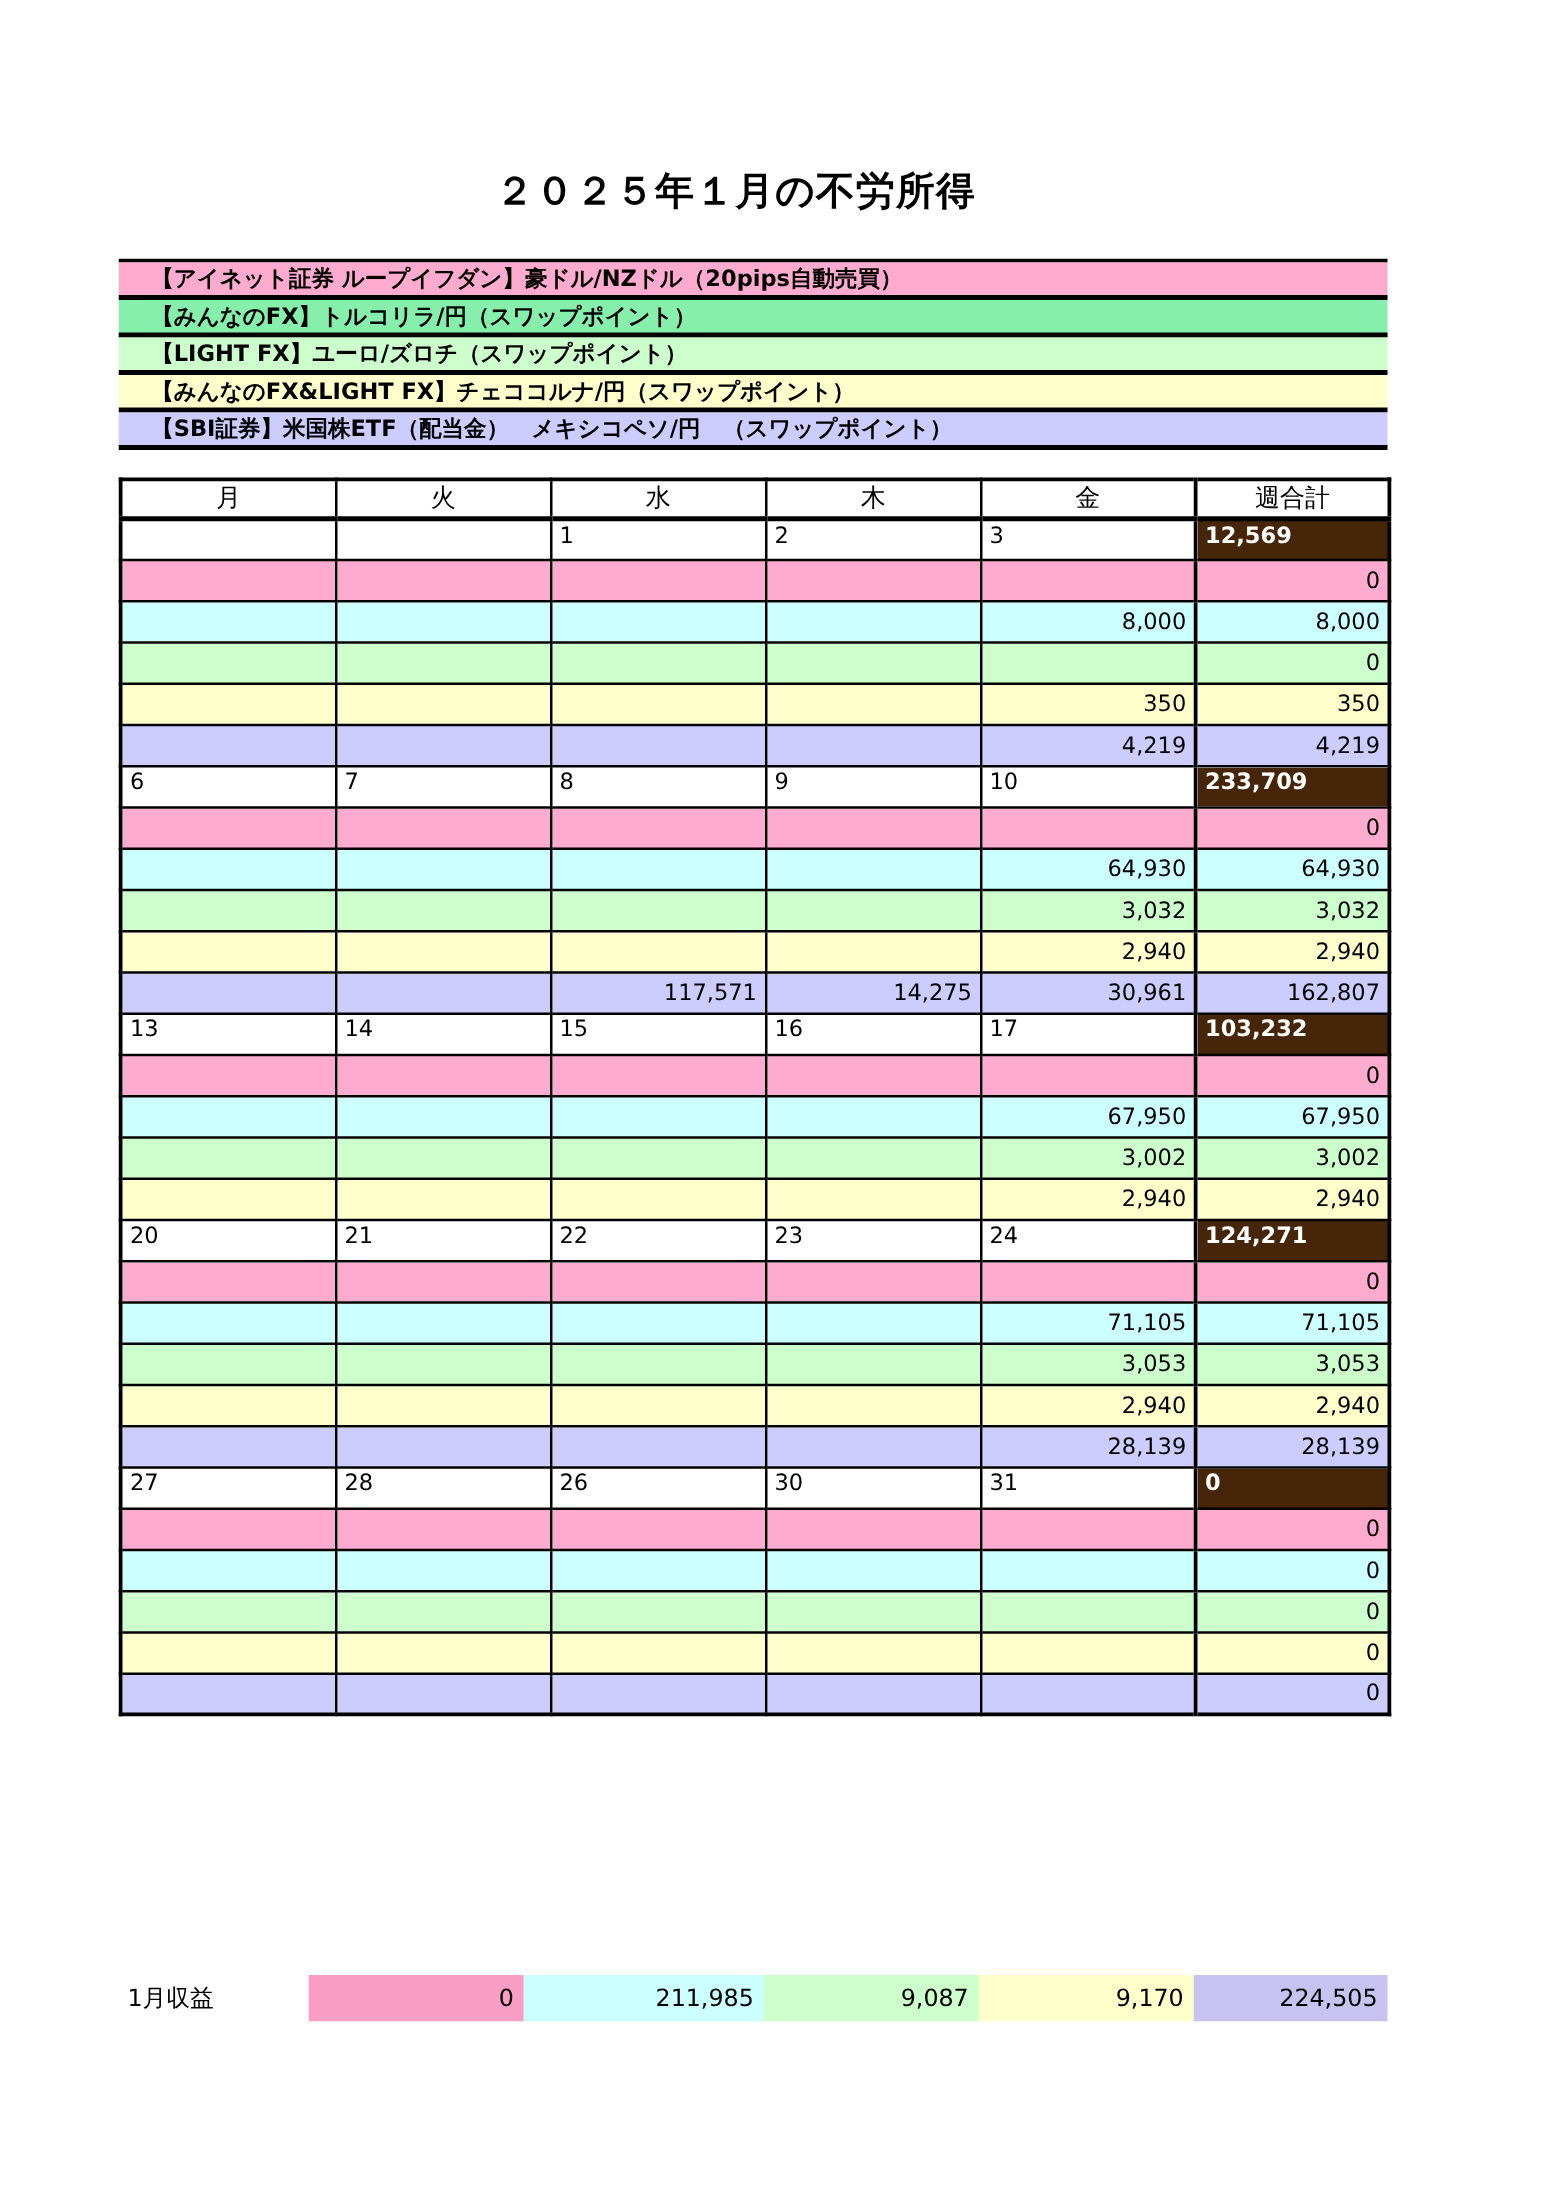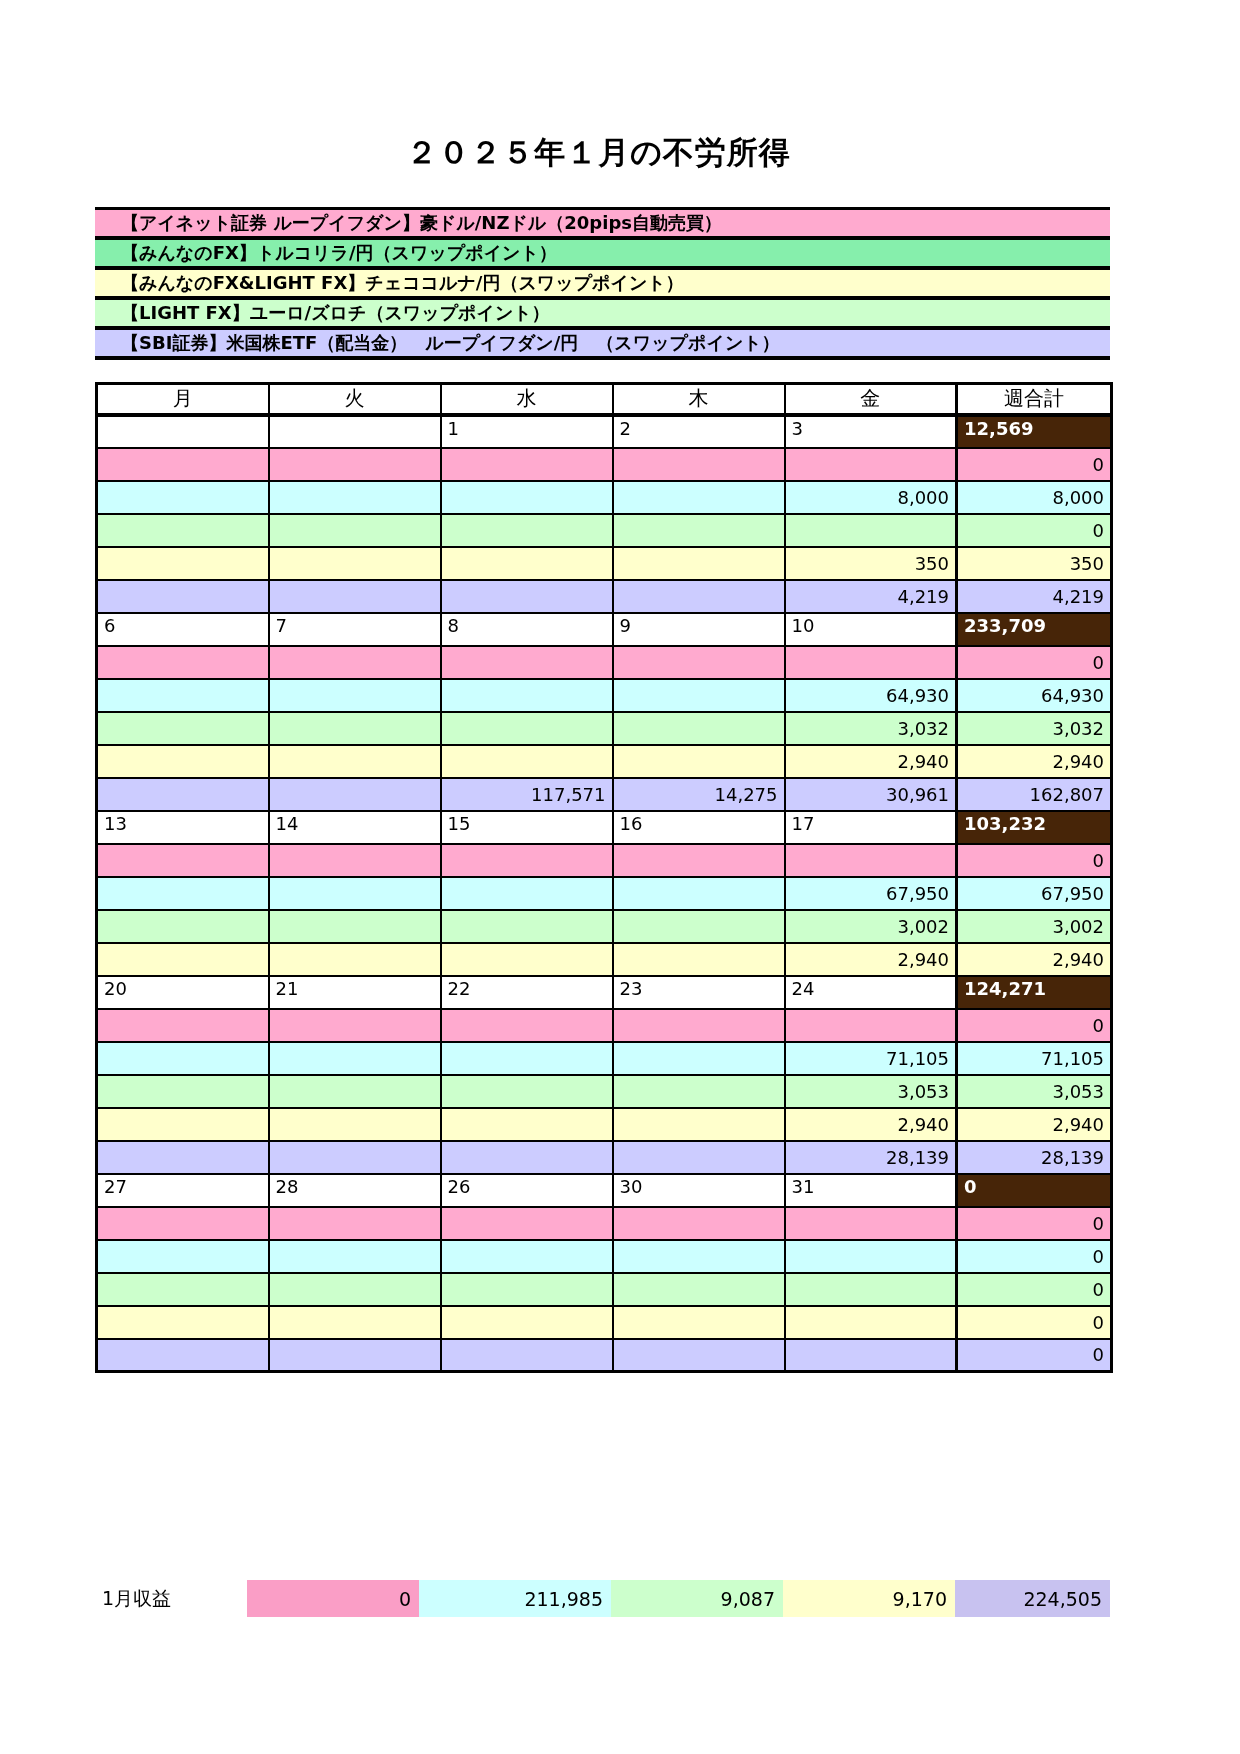--- a/index.html
+++ b/index.html
@@ -2,21 +2,21 @@
 <html><head>
 <meta charset="utf-8">
 <style>
   * { margin:0; padding:0; box-sizing:border-box; }
   html,body { background:#ffffff; }
   body {
     width:1240px; height:1754px; position:relative;
     font-family:"DejaVu Sans", sans-serif; color:#000;
   }
   .title {
-    position:absolute; top:132px; left:91px; width:1015px;
+    position:absolute; top:132px; left:81px; width:1015px;
     text-align:center; font-size:31px; font-weight:bold; letter-spacing:1px;
   }
   .legend {
     position:absolute; top:207px; left:95px; width:1015px;
     border-top:3px solid #000;
   }
   .legend-item {
     height:30px; border-bottom:4px solid #000;
     display:flex; align-items:center; padding-left:26px;
     font-size:18px; font-weight:bold; white-space:nowrap; overflow:hidden;
@@ -54,23 +54,23 @@
 </head>
 <body>
 
 <div>
 
   <h1 class="title">２０２５年１月の不労所得</h1>
 
   <div class="legend" id="legend">
       <div class="legend-item" style="background: rgb(255, 170, 207);">【アイネット証券 ループイフダン】豪ドル/NZドル（20pips自動売買）</div>
       <div class="legend-item" style="background: #86efac;">【みんなのFX】トルコリラ/円（スワップポイント）</div>
+      <div class="legend-item" style="background: rgb(204, 255, 204);">【LIGHT FX】ユーロ/ズロチ（スワップポイント）</div>
       <div class="legend-item" style="background: rgb(255, 255, 204);">【みんなのFX&amp;LIGHT FX】チェココルナ/円（スワップポイント）</div>
-      <div class="legend-item" style="background: rgb(204, 255, 204);">【LIGHT FX】ユーロ/ズロチ（スワップポイント）</div>
-      <div class="legend-item" style="background: rgb(204, 204, 255);">【SBI証券】米国株ETF（配当金）　ループイフダン/円　（スワップポイント）</div>
+      <div class="legend-item" style="background: rgb(204, 204, 255);">【SBI証券】米国株ETF（配当金）　メキシコペソ/円　（スワップポイント）</div>
     </div>
 
   <table class="cal">
     <colgroup id="cal-cols">
         <col class="daycol">
         <col class="daycol">
         <col class="daycol">
         <col class="daycol">
         <col class="daycol">
         <col class="totalcol">

